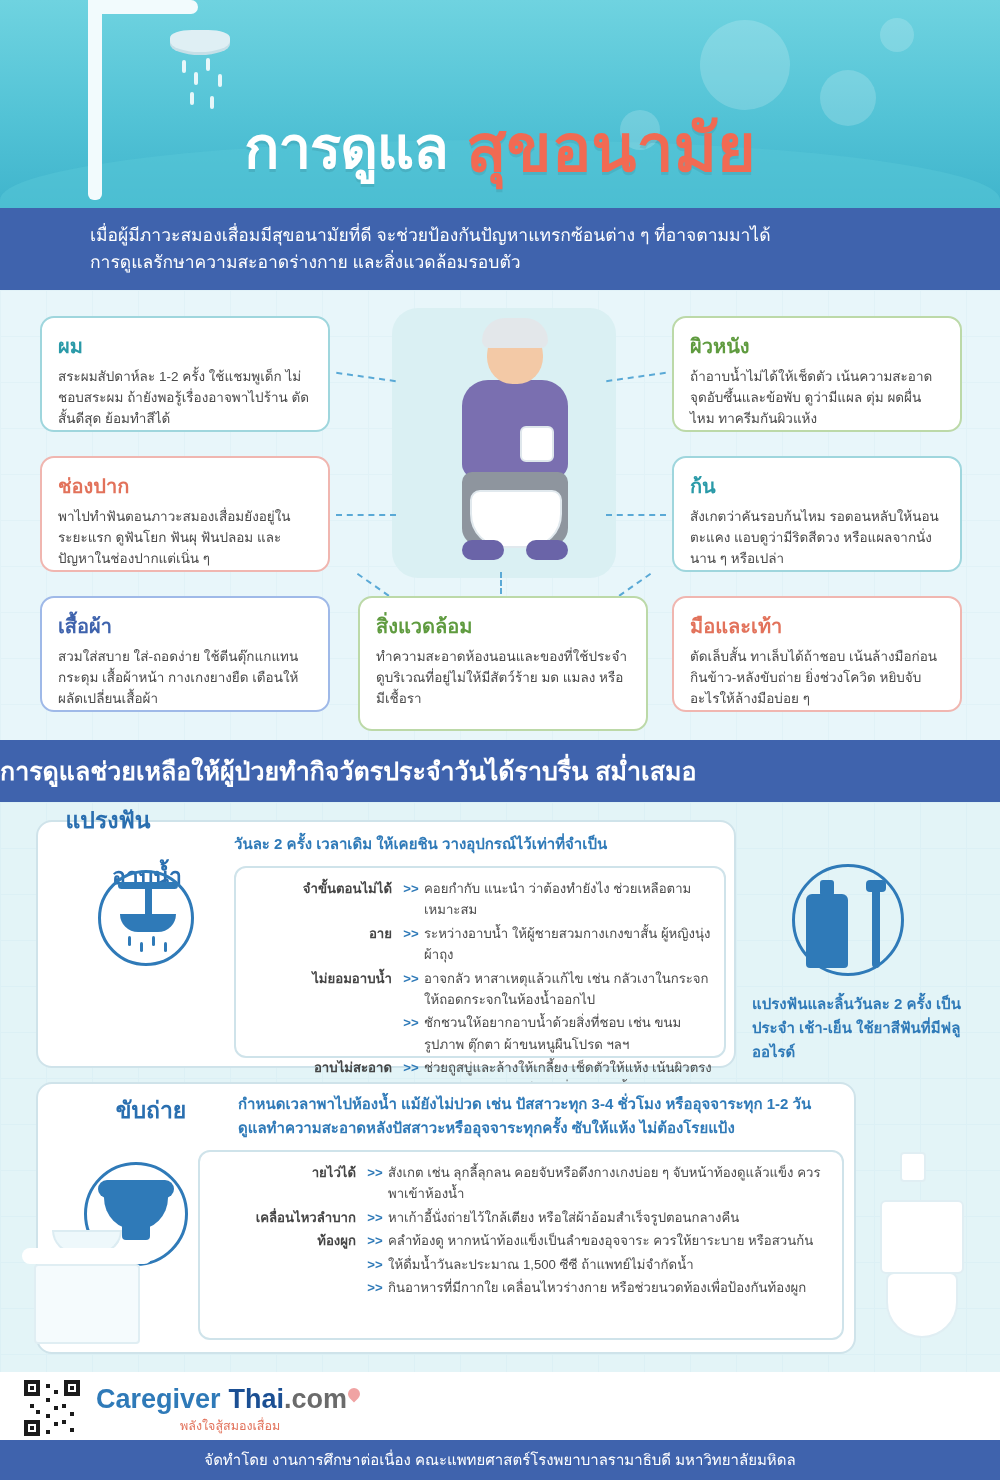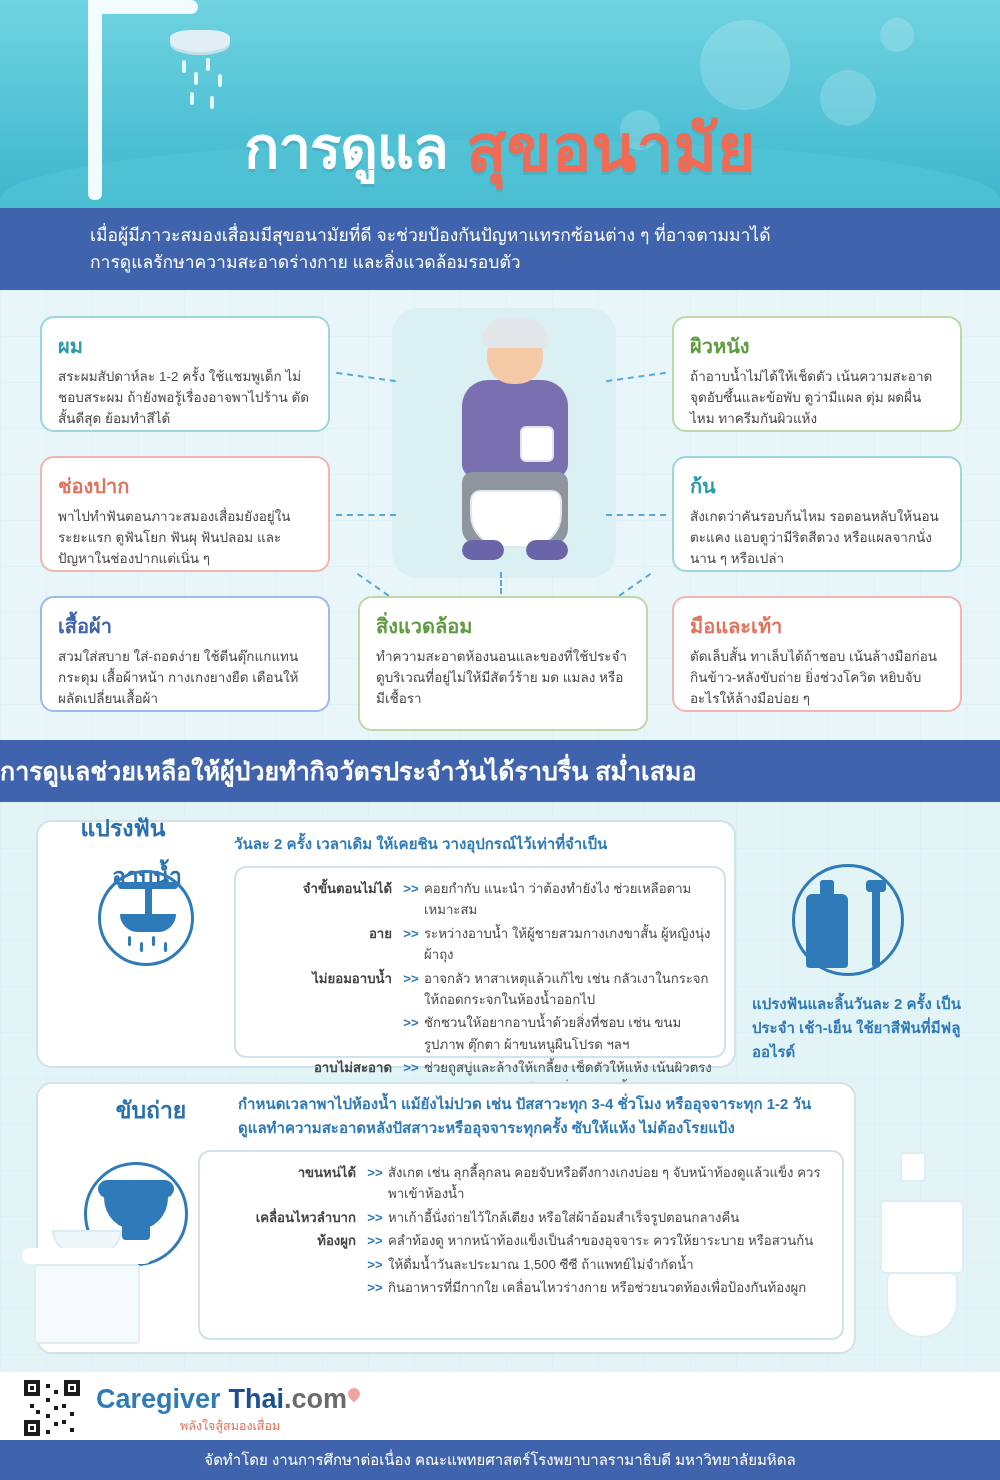--- a/index.html
+++ b/index.html
@@ -319,40 +319,40 @@
   <div class="ic-circle" style="left:98px;top:68px;width:96px;height:96px;"></div>
   <div class="ic-shower-top"></div>
   <div class="ic-shower-pipe"></div>
   <div class="ic-shower-head"></div>
   <div class="ic-drop" style="left:128px;top:134px;"></div>
   <div class="ic-drop" style="left:140px;top:140px;"></div>
   <div class="ic-drop" style="left:152px;top:134px;"></div>
   <div class="ic-drop" style="left:164px;top:140px;"></div>
 
   <div class="p-brush">
-    <div class="sec-title" style="position:absolute;left:0;top:8px;width:216px;text-align:center;margin-left:15px;">แปรงฟัน</div>
+    <div class="sec-title" style="position:absolute;left:0;top:0;width:216px;text-align:center;">แปรงฟัน</div>
   </div>
   <div class="ic-circle" style="left:792px;top:62px;width:112px;height:112px;"></div>
   <div class="tube"></div>
   <div class="tube-cap"></div>
   <div class="brush-handle"></div>
   <div class="brush-head"></div>
   <div style="position:absolute;left:752px;top:190px;width:220px;" class="blue-lead">แปรงฟันและลิ้นวันละ 2 ครั้ง เป็นประจำ เช้า-เย็น ใช้ยาสีฟันที่มีฟลูออไรด์</div>
 
   <div class="panel p-toiletpanel">
     <div class="sec-title" style="position:absolute;left:18px;top:8px;width:190px;text-align:center;">ขับถ่าย</div>
     <div style="position:absolute;left:200px;top:8px;width:606px;">
       <div class="blue-lead">กำหนดเวลาพาไปห้องน้ำ แม้ยังไม่ปวด เช่น ปัสสาวะทุก 3-4 ชั่วโมง หรืออุจจาระทุก 1-2 วัน</div>
       <div class="blue-lead">ดูแลทำความสะอาดหลังปัสสาวะหรืออุจจาระทุกครั้ง ซับให้แห้ง ไม่ต้องโรยแป้ง</div>
     </div>
     <div class="inner-box" style="position:absolute;left:160px;top:66px;width:646px;height:190px;">
       <table class="tbl">
         <tbody>
             <tr>
-          <td class="lbl">าขนหน่ได้</td>
+          <td class="lbl">ายไว่ได้</td>
           <td class="arrw">&gt;&gt;</td>
           <td>สังเกต เช่น ลุกลี้ลุกลน คอยจับหรือดึงกางเกงบ่อย ๆ จับหน้าท้องดูแล้วแข็ง ควรพาเข้าห้องน้ำ</td>
         </tr>
         <tr>
           <td class="lbl">เคลื่อนไหวลำบาก</td>
           <td class="arrw">&gt;&gt;</td>
           <td>หาเก้าอี้นั่งถ่ายไว้ใกล้เตียง หรือใส่ผ้าอ้อมสำเร็จรูปตอนกลางคืน</td>
         </tr>
         <tr>
           <td class="lbl">ท้องผูก</td>

